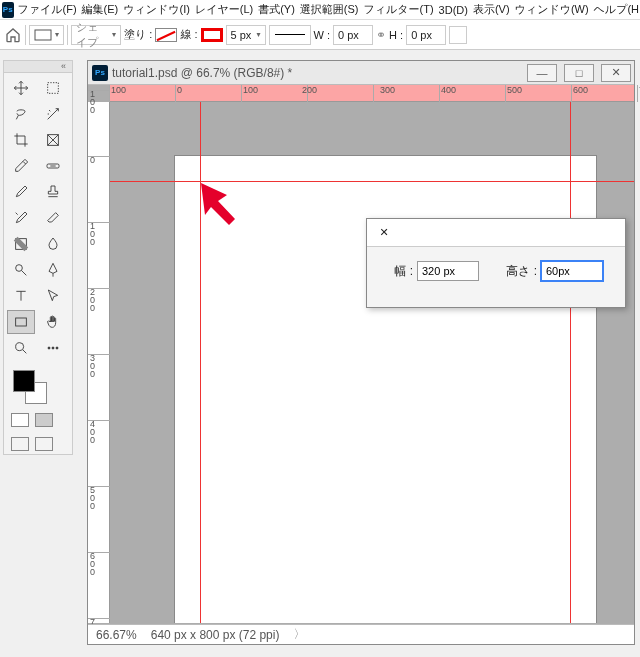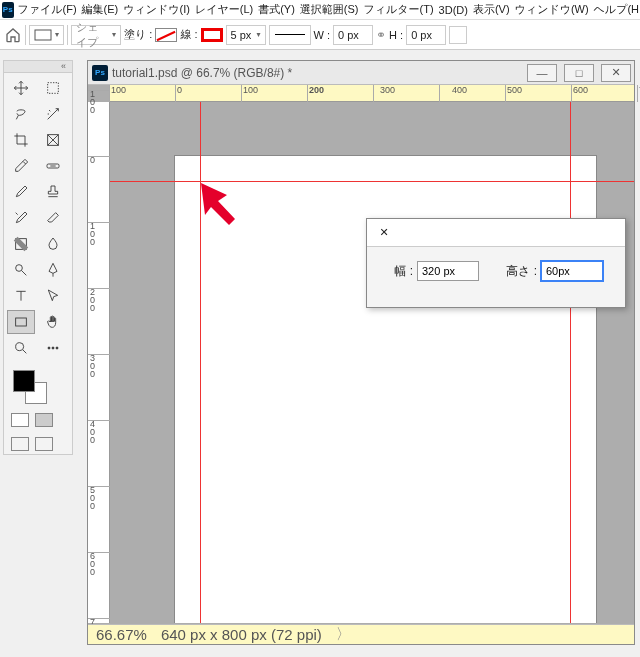--- a/index.html
+++ b/index.html
@@ -40,33 +40,33 @@
 .modes { display:flex; gap:6px; margin-top:8px; padding-left:4px;}
 .modes div{ width:18px; height:14px; border:1px solid #888;}
 
 
 .docwin { position:absolute; left:87px; top:60px; width:548px; height:585px; background:#adadad; border:1px solid #8a8a8a; }
 .doc-title { height:24px; background:#e9e9e9; border-bottom:1px solid #bbb; display:flex; align-items:center; padding-left:4px; gap:4px;}
 .doc-title .ps { width:16px; height:16px; background:#001e36; border-radius:2px; display:flex; align-items:center; justify-content:center; color:#31a8ff; font-size:8px; font-weight:bold;}
 .doc-title .txt { flex:1; color:#555; font-size:12px;}
 .winbtn { width:30px; height:18px; border:1px solid #999; background:#f3f3f3; display:flex; align-items:center; justify-content:center; color:#555; font-size:11px; margin-right:3px;}
 
-.rulers-h { position:absolute; left:22px; top:24px; right:0; height:17px; background:#fef9c3; border-bottom:1px solid #999;}
+.rulers-h { position:absolute; left:22px; top:24px; right:0; height:17px; background:#fca5a5; border-bottom:1px solid #999;}
 .rulers-v { position:absolute; left:0; top:41px; width:22px; bottom:21px; background:#fff; border-right:1px solid #999;}
 .tick-h { position:absolute; top:0; height:17px; width:1px; background:#aaa;}
 .tick-h-lbl{ position:absolute; top:0px; font-size:9px; color:#555; transform:translateX(2px);}
 .tick-v { position:absolute; left:0; width:22px; height:1px; background:#aaa;}
 .tick-v-lbl{ position:absolute; left:2px; font-size:9px; color:#555; line-height:8px;}
 
 .canvas-area{ position:absolute; left:22px; top:41px; right:0; bottom:21px; background:#adadad; overflow:hidden;}
 .page { position:absolute; left:65px; top:54px; width:421px; height:560px; background:#fff; box-shadow:0 0 0 1px #888;}
 .guide-v { position:absolute; top:-60px; bottom:-60px; width:1px; background:#e33;}
 .guide-h { position:absolute; left:-80px; right:-80px; height:1px; background:#e33;}
 
-.statusbar { position:absolute; left:0; bottom:0; right:0; height:20px; background:#fef9c3; border-top:1px solid #bbb; display:flex; align-items:center; font-size:15px; color:#555; gap:14px; padding-left:8px;}
+.statusbar { position:absolute; left:0; bottom:0; right:0; height:20px; background:#ffffff; border-top:1px solid #bbb; display:flex; align-items:center; font-size:12px; color:#555; gap:14px; padding-left:8px;}
 .statusbar .caret{ color:#888;}
 
 
 .arrow { position:absolute; left:193px; top:175px; width:60px; height:60px; pointer-events:none;}
 
 
 .dialog { position:absolute; left:366px; top:218px; width:260px; background:#f4f4f4; border:1px solid #888; box-shadow:2px 2px 6px rgba(0,0,0,.25);}
 .dlg-title { height:28px; display:flex; align-items:center; padding:0 8px; background:#fff; border-bottom:1px solid #ccc;}
 .dlg-title .t { flex:1; font-size:12px;}
 .dlg-close { width:18px; height:18px; display:flex; align-items:center; justify-content:center;}
@@ -279,25 +279,25 @@
     <div class="winbtn">✕</div>
   </div>
   <div class="rulers-h" id="rh">
       <div class="tick-h" style="left: -1px;"></div>
       <div class="tick-h-lbl" style="left: -1px;">100</div>
       <div class="tick-h" style="left: 65px;"></div>
       <div class="tick-h-lbl" style="left: 65px;">0</div>
       <div class="tick-h" style="left: 131px;"></div>
       <div class="tick-h-lbl" style="left: 131px;">100</div>
       <div class="tick-h" style="left: 197px;"></div>
-      <div class="tick-h-lbl" style="left: 197px; font-weight: bold;">200</div>
+      <div class="tick-h-lbl" style="left: 190px;">200</div>
       <div class="tick-h" style="left: 263px;"></div>
       <div class="tick-h-lbl" style="left: 268px;">300</div>
       <div class="tick-h" style="left: 329px;"></div>
-      <div class="tick-h-lbl" style="left: 340px;">400</div>
+      <div class="tick-h-lbl" style="left: 329px;">400</div>
       <div class="tick-h" style="left: 395px;"></div>
       <div class="tick-h-lbl" style="left: 395px;">500</div>
       <div class="tick-h" style="left: 461px;"></div>
       <div class="tick-h-lbl" style="left: 461px;">600</div>
       <div class="tick-h" style="left: 527px;"></div>
       <div class="tick-h-lbl" style="left: 527px;">700</div>
     </div>
   <div class="rulers-v" id="rv">
       <div class="tick-v" style="top: -12px;"></div>
       <div class="tick-v-lbl" style="top: -12px;">1<br>0<br>0</div>

